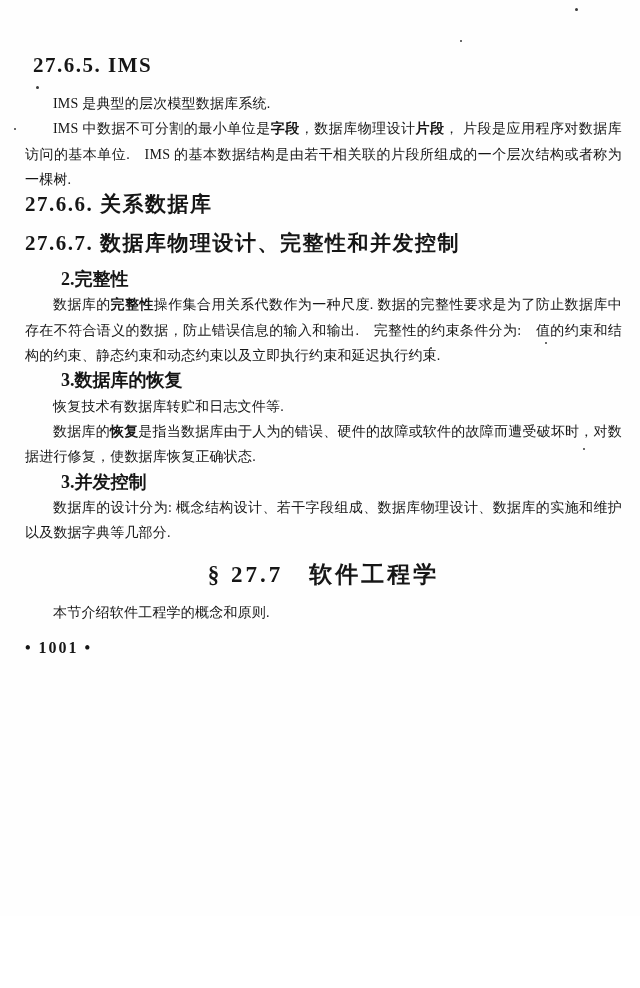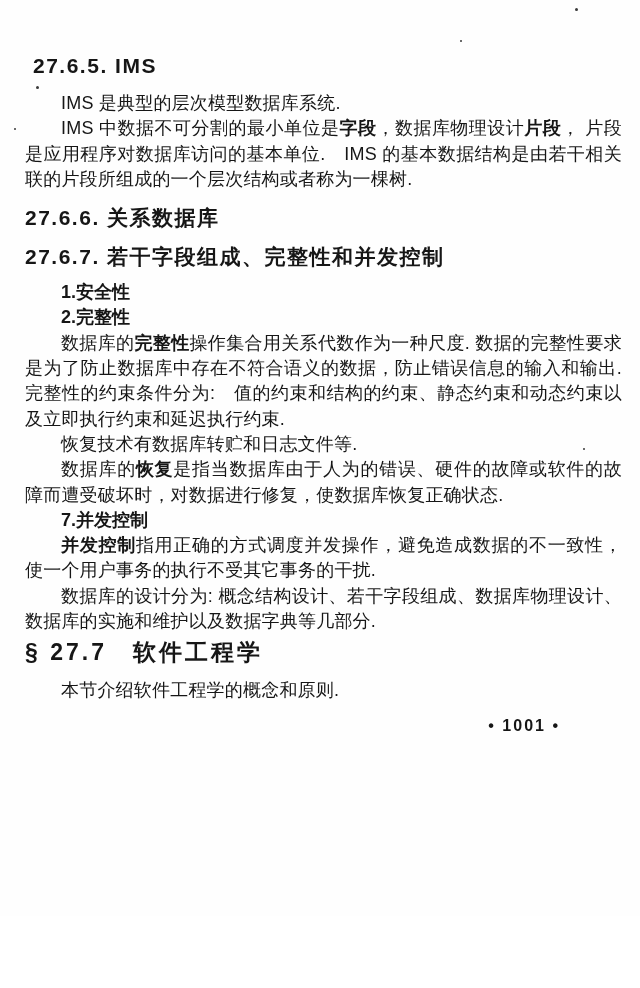--- a/index.html
+++ b/index.html
@@ -3,79 +3,78 @@
 <meta charset="utf-8">
 <style>
   html,body { margin:0; padding:0; background:#ffffff; }
   .page {
     position:relative;
     width:640px; height:916px;
     box-sizing:border-box;
     padding:53px 18px 0 25px;
     background:#fefefe;
     color:#161616;
-    font-family:Liberation Sans, sans-serif;
+    font-family:Liberation Serif, serif;
     overflow:hidden;
   }
   .h-sec {
     font-size:21px; line-height:25px;
     font-weight:600; letter-spacing:1.5px;
     margin:0;
   }
   #h2765 { margin:0 0 13px 8px; }
-  #h2766 { margin:13px 0 12px 0; }
+  #h2766 { margin:0 0 12px 0; }
   #h2767 { margin:14px 0 11px 0; }
   #h2768 { margin:8px 0 11px 0; }
   .h-center {
-    font-size:23px; font-weight:bold; text-align:left;
-    letter-spacing:3px; margin:5px 0 12px 0; line-height:27px;
+    font-size:23px; font-weight:bold; text-align:center;
+    letter-spacing:3px; margin:16px 0 12px 0; line-height:27px;
   }
   .para {
-    font-size:18px; line-height:25.3px;
+    font-size:14px; line-height:25.3px;
     text-align:justify; text-indent:2em;
     margin:0; letter-spacing:0.2px;
   }
   .para b, .para .bold { font-weight:bold; }
   .subhead {
     font-size:18px; line-height:25.3px;
     font-weight:bold; text-indent:2em; margin:0;
   }
   .footer {
     margin-top:13px; padding-right:62px;
-    text-align:right; font-size:16px; font-weight:bold;
+    text-align:left; font-size:16px; font-weight:bold;
     letter-spacing:2px; line-height:18px;
   }
   .speck { position:absolute; background:#3a3a3a; border-radius:50%; }
 </style>
 </head>
 <body>
 
 <main class="page">
 
   <h2 id="h2765" class="h-sec">27.6.5. IMS</h2>
 
   <p class="para"><span>IMS 是典型的层次模型数据库系统.</span></p>
 
   <p class="para"><span>IMS 中数据不可分割的最小单位是</span><span class="bold">字段</span><span>，数据库物理设计</span><span class="bold">片段</span><span>， 片段是应用程序对数据库访问的基本单位.　IMS 的基本数据结构是由若干相关联的片段所组成的一个层次结构或者称为一棵树.</span></p>
 
   <h2 id="h2766" class="h-sec">27.6.6. 关系数据库</h2>
 
 
-  <h2 id="h2767" class="h-sec">27.6.7. 若干字段组成、完整性和并发控制</h2>
+  <h2 id="h2767" class="h-sec">27.6.7. 数据库物理设计、完整性和并发控制</h2>
 
-  <p class="subhead">1.安全性</p>
 
   <p class="subhead">2.完整性</p>
   <p class="para"><span>数据库的</span><span class="bold">完整性</span><span>操作集合用关系代数作为一种尺度. 数据的完整性要求是为了防止数据库中存在不符合语义的数据，防止错误信息的输入和输出.　完整性的约束条件分为:　值的约束和结构的约束、静态约束和动态约束以及立即执行约束和延迟执行约束.</span></p>
 
+  <p class="subhead">3.数据库的恢复</p>
   <p class="para"><span>恢复技术有数据库转贮和日志文件等.</span></p>
   <p class="para"><span>数据库的</span><span class="bold">恢复</span><span>是指当数据库由于人为的错误、硬件的故障或软件的故障而遭受破坏时，对数据进行修复，使数据库恢复正确状态.</span></p>
 
-  <p class="subhead">7.并发控制</p>
-  <p class="para"><span class="bold">并发控制</span><span>指用正确的方式调度并发操作，避免造成数据的不一致性，使一个用户事务的执行不受其它事务的干扰.</span></p>
+  <p class="subhead">3.并发控制</p>
 
 
   <p class="para"><span>数据库的设计分为: 概念结构设计、若干字段组成、数据库物理设计、数据库的实施和维护以及数据字典等几部分.</span></p>
 
   <h1 class="h-center">§ 27.7　软件工程学</h1>
 
   <p class="para"><span>本节介绍软件工程学的概念和原则.</span></p>
 
   <div class="footer">• 1001 •</div>
 

